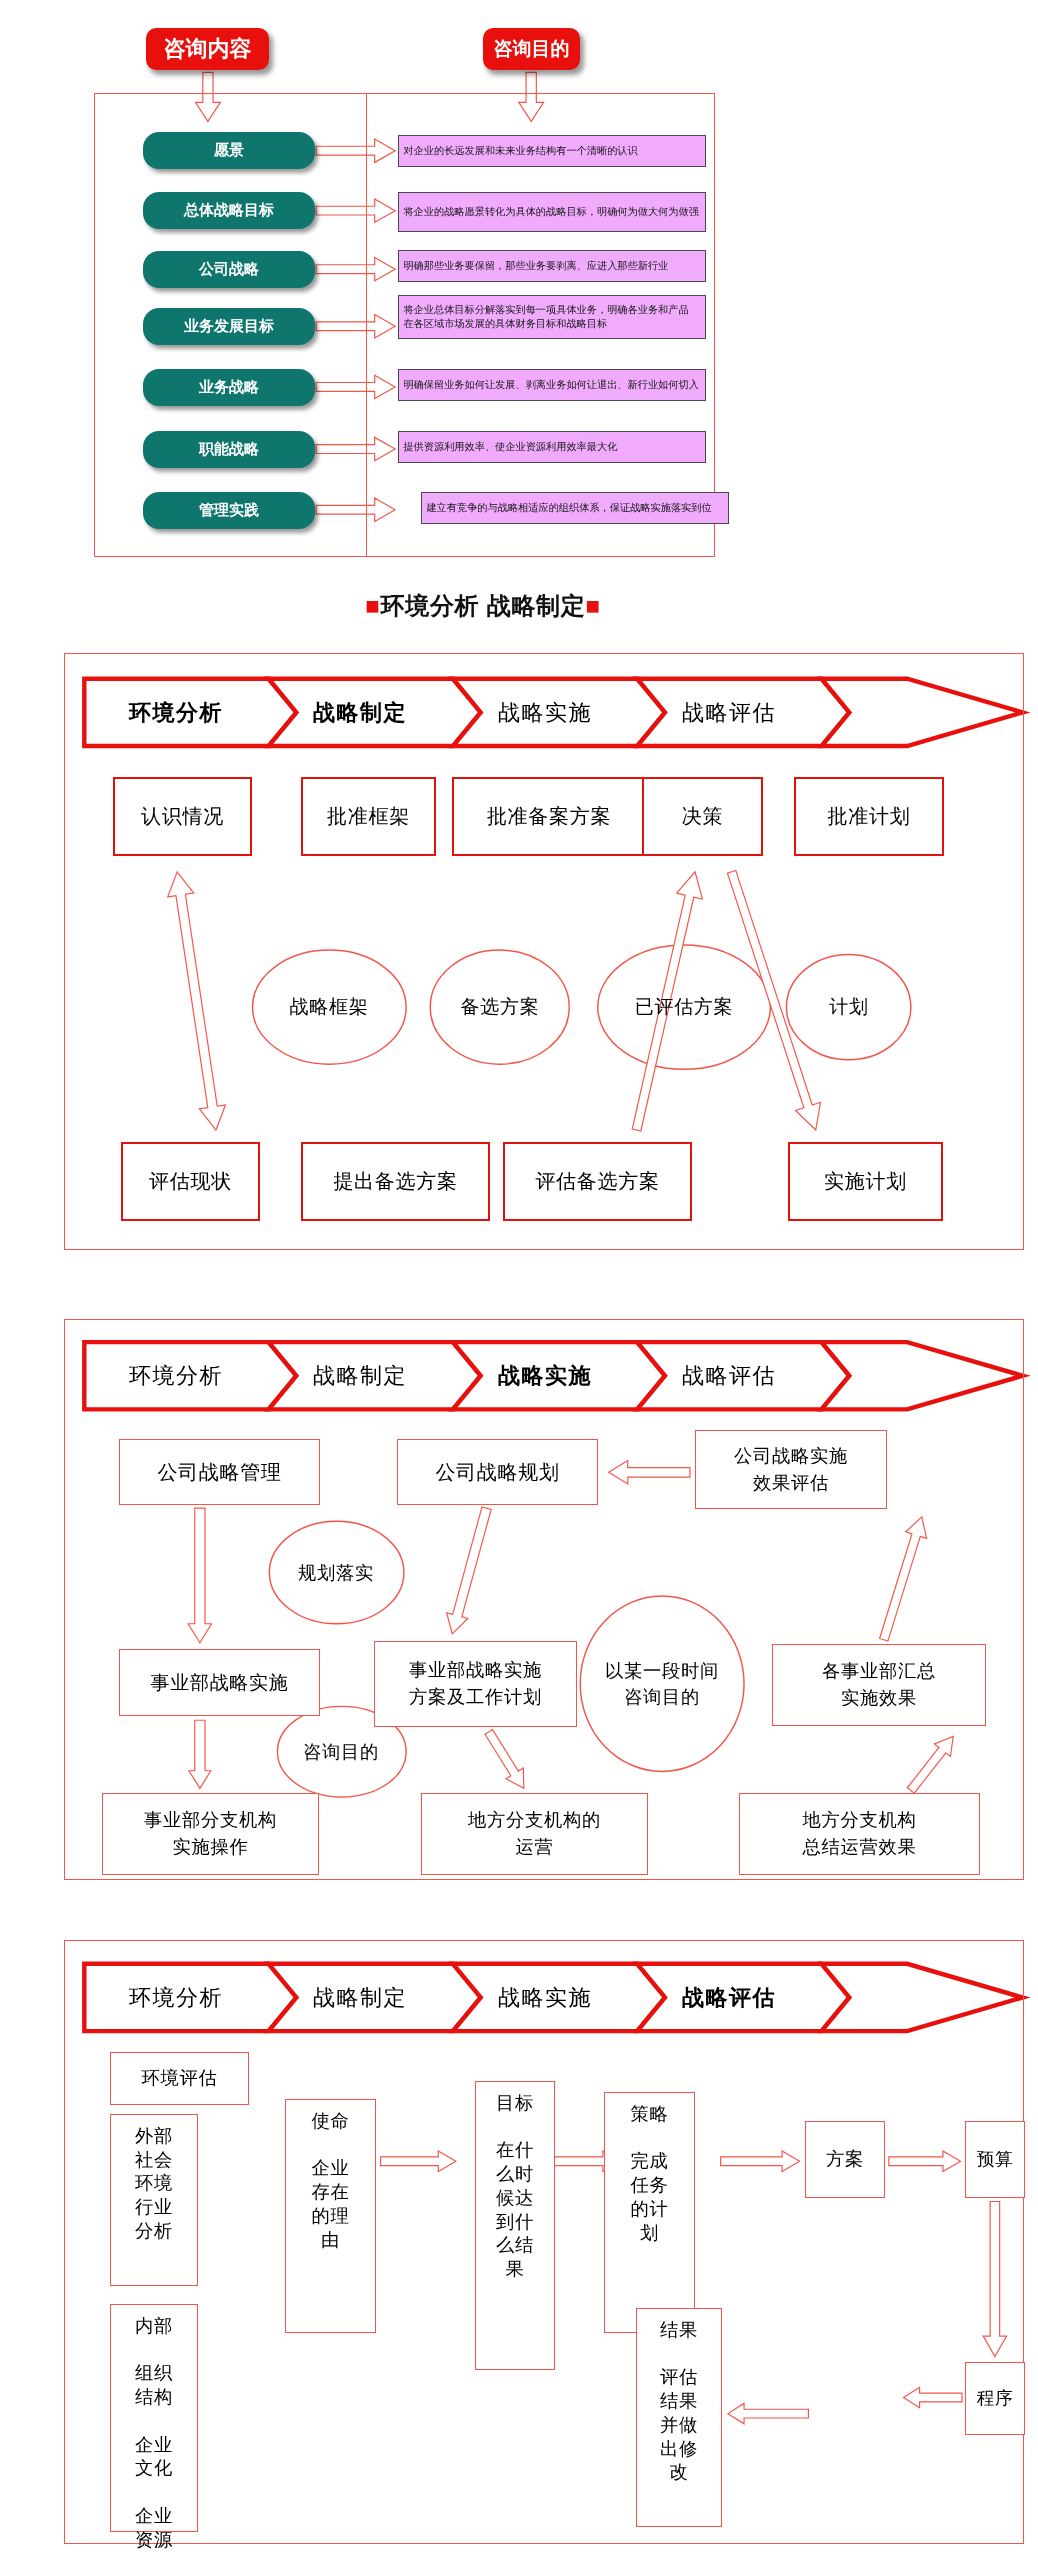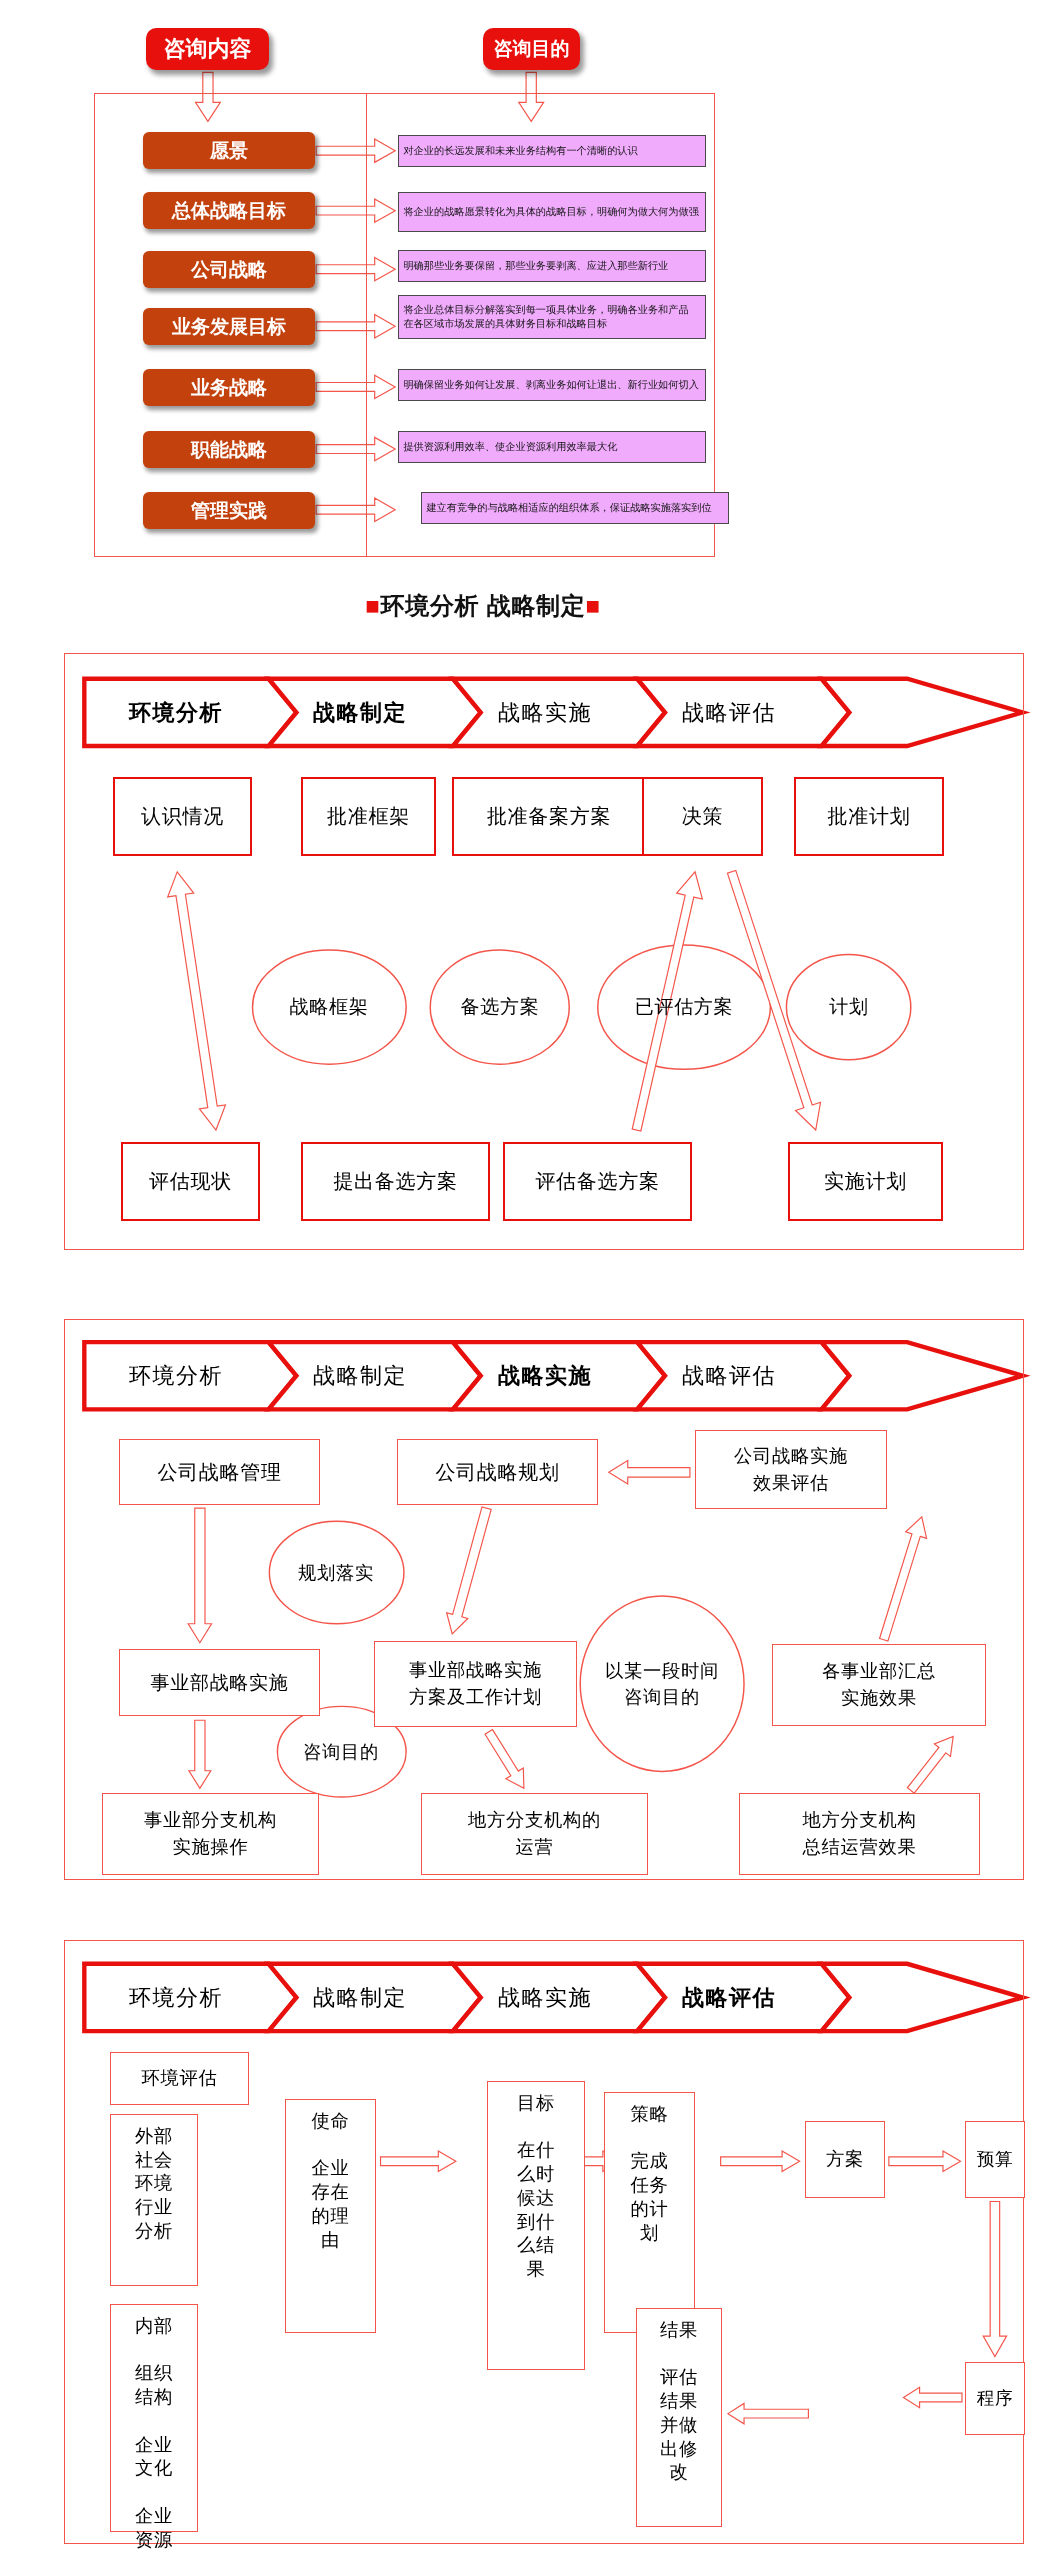--- a/index.html
+++ b/index.html
@@ -8,22 +8,22 @@
   .abs{position:absolute;box-sizing:border-box;}
   #shapes{position:absolute;left:0;top:0;z-index:1;}
   .txt-layer{position:absolute;left:0;top:0;width:1039px;height:2576px;z-index:2;}
 
   
   .badge{background:#e8100c;color:#fff;font-weight:bold;border-radius:10.2px;
          display:flex;align-items:center;justify-content:center;
          box-shadow:3.7px 4.4px 5.1px rgba(0,0,0,0.40);}
   .outer-rect{border:1.1px solid #f4554a;}
   .vdivider{border-left:1.1px solid #f4554a;}
-  .red-btn{background:#c2410c;color:#fff;font-weight:bold;border-radius:6px;
-           display:flex;align-items:center;justify-content:center;font-size:19px;
+  .red-btn{background:#0f766e;color:#fff;font-weight:bold;border-radius:16px;
+           display:flex;align-items:center;justify-content:center;font-size:15px;
            box-shadow:2.9px 3.7px 4.4px rgba(0,0,0,0.40);}
   .desc-box{border:0.9px solid #4a4a4a;background:#f0abfc;display:flex;align-items:center;
             padding:1.5px 4.4px;font-size:10.2px;line-height:1.35;white-space:pre-line;color:#151515;}
 
   
   .sec-title{font-size:24px;font-weight:bold;color:#111;text-align:center;letter-spacing:0.7px;}
   .sec-sq{color:#e8100c;}
 
   
   .dia{border:1.1px solid #f4554a;background:transparent;}
@@ -203,21 +203,21 @@
 文化
 
 企业
 资源</div>
     <div class="abs vbox" style="left:285px;top:2099px;width:91px;height:234px;">使命
 
 企业
 存在
 的理
 由</div>
-    <div class="abs vbox" style="left:487px;top:2081px;width:98px;height:289px;">目标
+    <div class="abs vbox" style="left:475px;top:2081px;width:80px;height:289px;">目标
 
 在什
 么时
 候达
 到什
 么结
 果</div>
     <div class="abs vbox" style="left:604px;top:2092px;width:91px;height:241px;">策略
 
 完成

